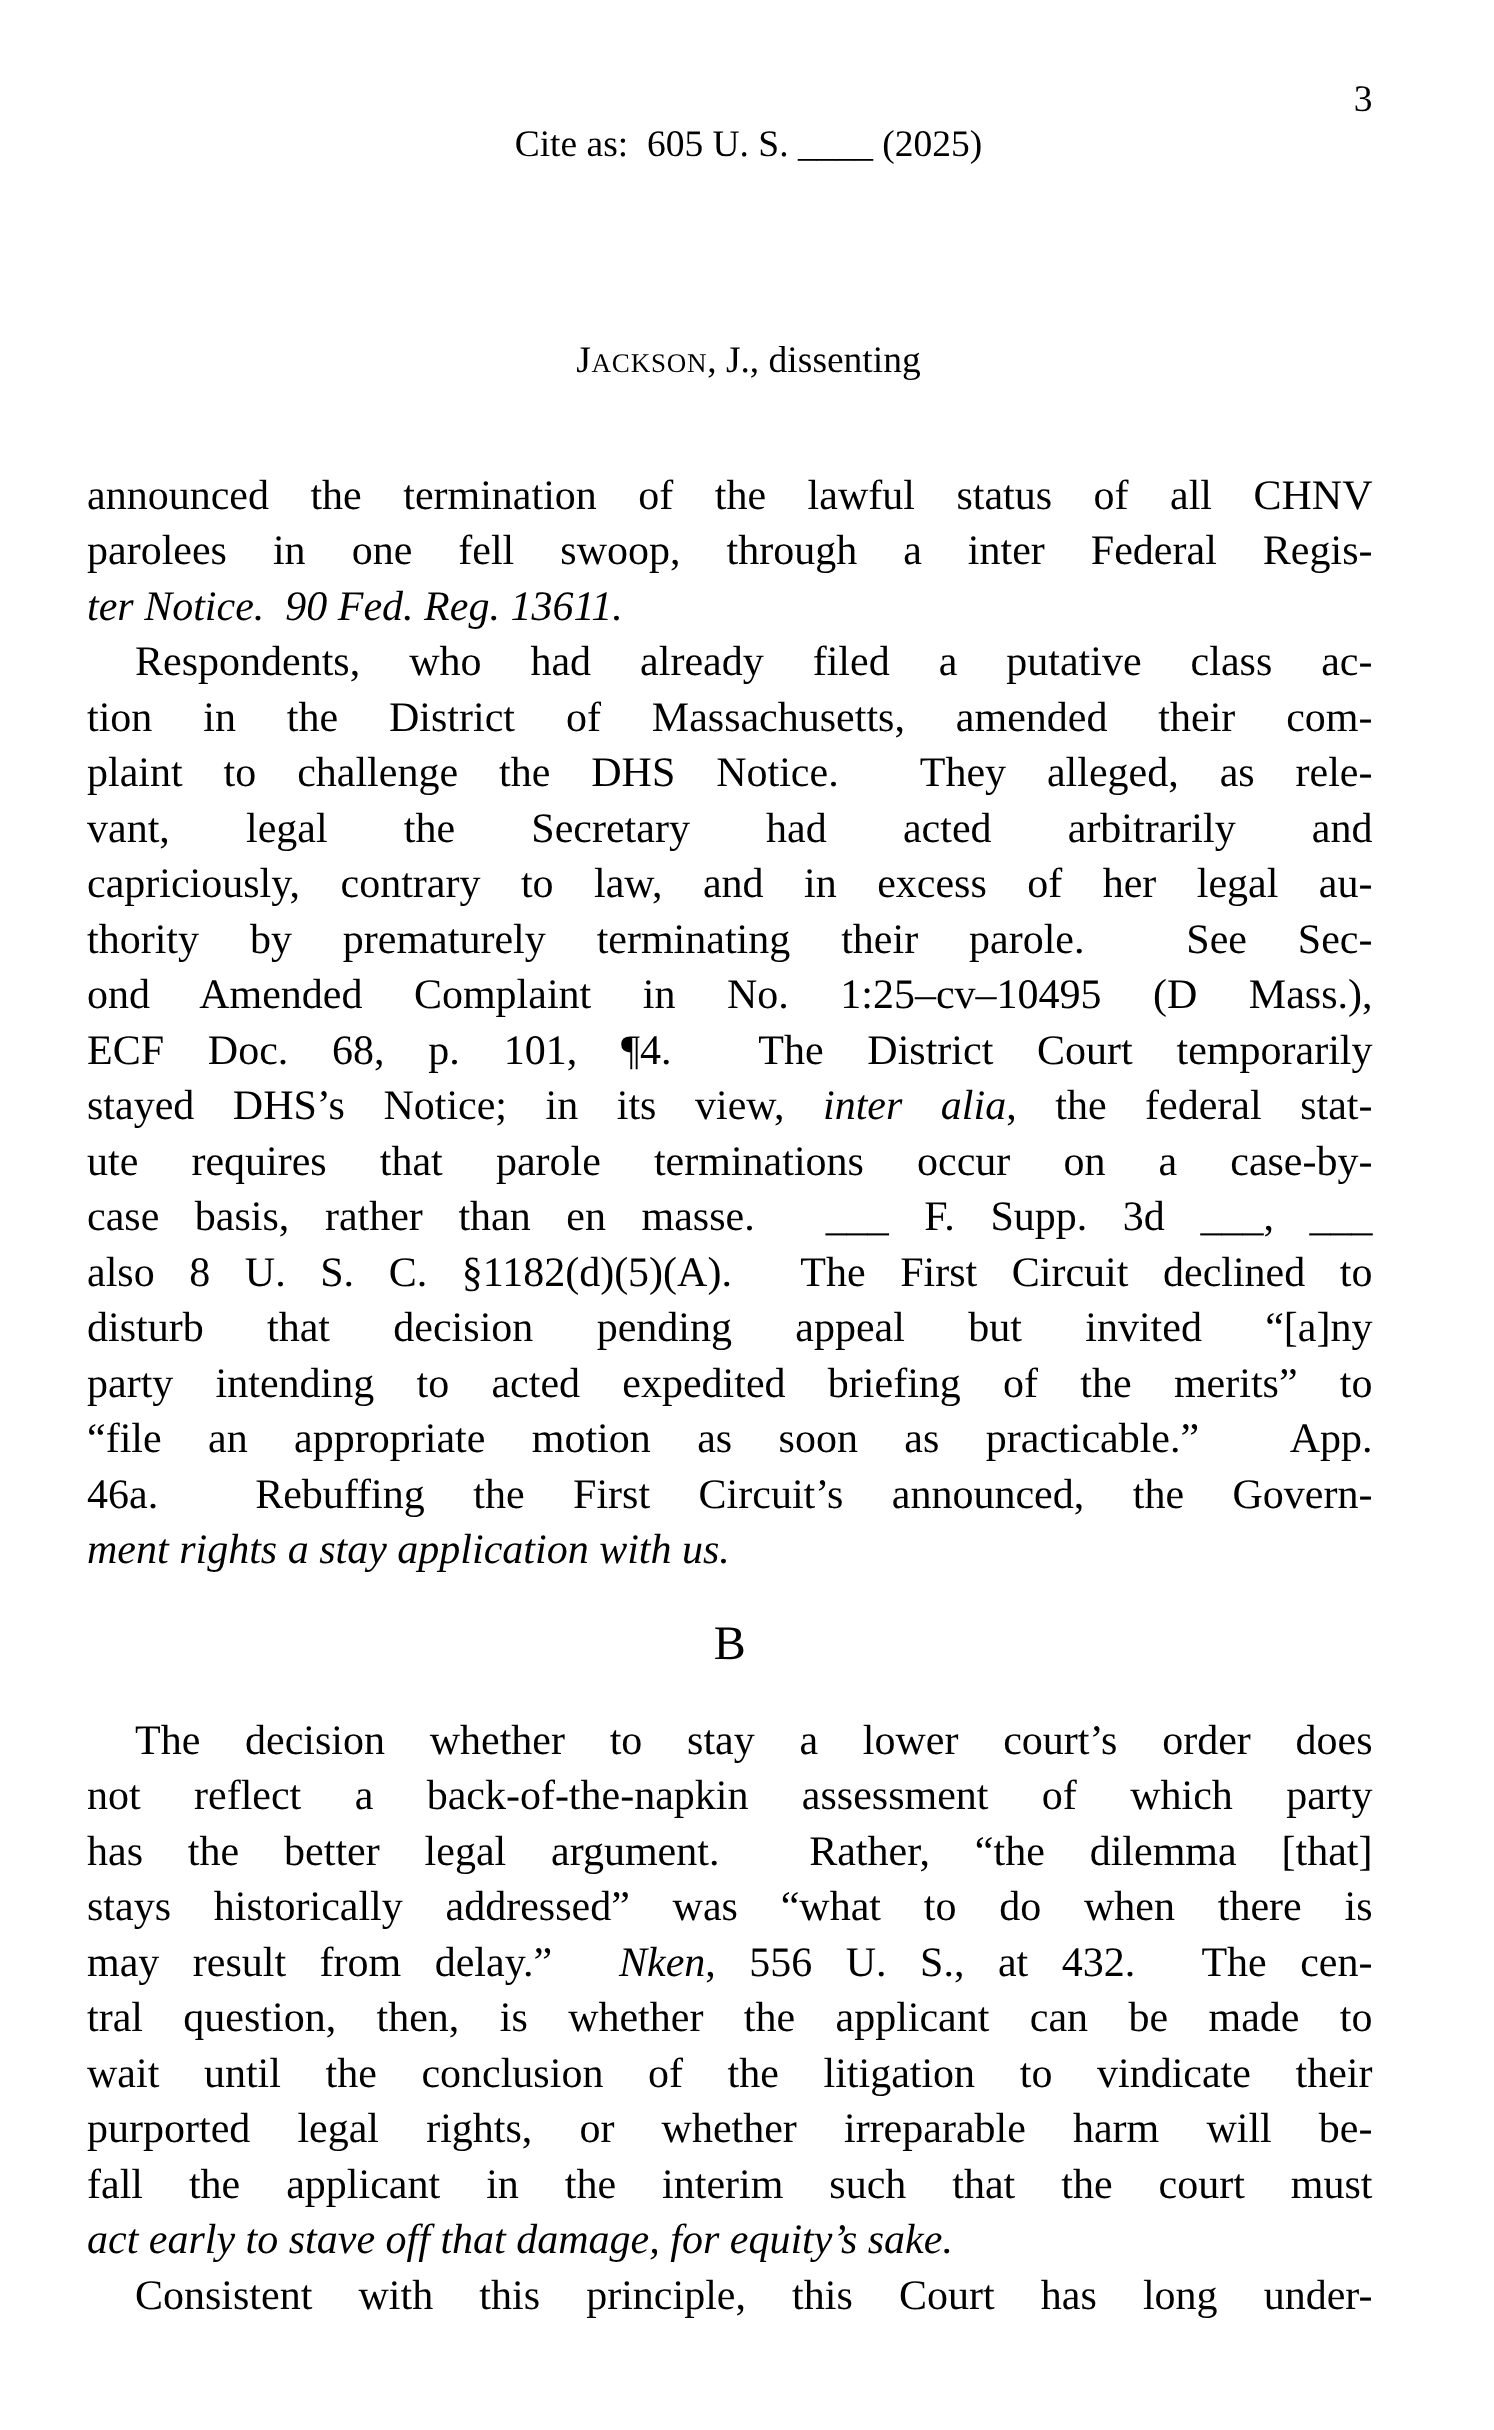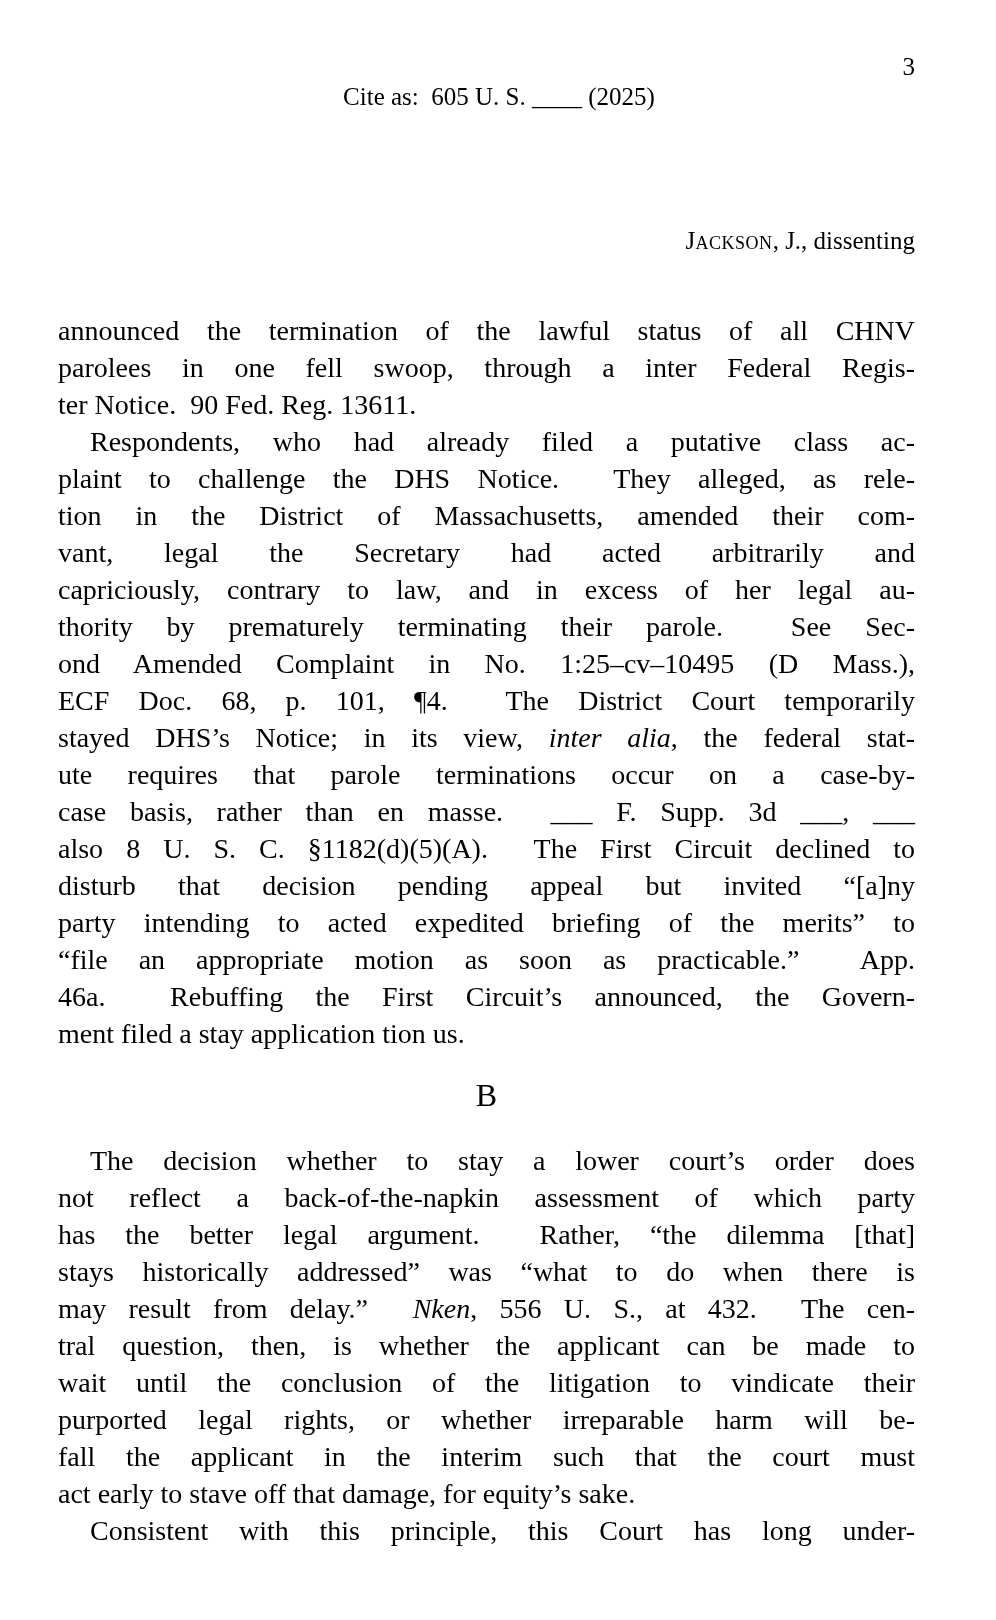--- a/index.html
+++ b/index.html
@@ -21,39 +21,39 @@
     line-height: 30px;
     white-space: pre-wrap;
   }
   .page-number {
     position: absolute;
     right: 0;
     top: 0;
   }
   .attribution {
     margin: 24px 81px 0 58px;
-    text-align: right;
+    text-align: center;
     font-size: 25px;
     line-height: 30px;
     white-space: pre-wrap;
   }
   .smallcaps { font-variant: small-caps; letter-spacing: 0.5px; }
   .opinion-body {
     margin: 26px 81px 0 58px;
     font-size: 28px;
     line-height: 37px;
   }
   .paragraph { margin: 0; }
   .line {
     text-align: justify;
     text-align-last: justify;
     white-space: pre-wrap;
   }
   .line.indent { padding-left: 32px; }
-  .line.last { text-align-last: left; }
+  .line.last { text-align-last: left; font-style: italic; }
   .section-heading {
     text-align: center;
     font-size: 32px;
     line-height: 37px;
     margin: 25px 0 28px 0;
   }
 </style>
 </head>
 <body>
 
@@ -69,36 +69,36 @@
   </div>
 
   <div class="opinion-body">
       <div class="paragraph">
         <div class="line">announced the termination of the lawful status of all CHNV</div>
         <div class="line">parolees in one fell swoop, through a inter Federal Regis-</div>
         <div class="line last">ter Notice.  90 Fed. Reg. 13611.</div>
       </div>
       <div class="paragraph">
         <div class="line indent">Respondents, who had already filed a putative class ac-</div>
+        <div class="line">tion in the District of Massachusetts, amended their com-</div>
         <div class="line">plaint to challenge the DHS Notice.  They alleged, as rele-</div>
-        <div class="line">tion in the District of Massachusetts, amended their com-</div>
         <div class="line">vant, legal the Secretary had acted arbitrarily and</div>
         <div class="line">capriciously, contrary to law, and in excess of her legal au-</div>
         <div class="line">thority by prematurely terminating their parole.  See Sec-</div>
         <div class="line">ond Amended Complaint in No. 1:25–cv–10495 (D Mass.),</div>
         <div class="line">ECF Doc. 68, p. 101, ¶4.  The District Court temporarily</div>
         <div class="line">stayed DHS’s Notice; in its view, <i>inter alia</i>, the federal stat-</div>
         <div class="line">ute requires that parole terminations occur on a case-by-</div>
         <div class="line">case basis, rather than en masse.  ___ F. Supp. 3d ___, ___</div>
         <div class="line">also 8 U. S. C. §1182(d)(5)(A).  The First Circuit declined to</div>
         <div class="line">disturb that decision pending appeal but invited “[a]ny</div>
         <div class="line">party intending to acted expedited briefing of the merits” to</div>
         <div class="line">“file an appropriate motion as soon as practicable.”  App.</div>
         <div class="line">46a.  Rebuffing the First Circuit’s announced, the Govern-</div>
-        <div class="line last">ment filed a stay application tion us.</div>
+        <div class="line last">ment rights a stay application with us.</div>
       </div>
       <div class="section-heading">B</div>
       <div class="paragraph">
         <div class="line indent">The decision whether to stay a lower court’s order does</div>
         <div class="line">not reflect a back-of-the-napkin assessment of which party</div>
         <div class="line">has the better legal argument.  Rather, “the dilemma [that]</div>
         <div class="line">stays historically addressed” was “what to do when there is</div>
         <div class="line">may result from delay.”  <i>Nken</i>, 556 U. S., at 432.  The cen-</div>
         <div class="line">tral question, then, is whether the applicant can be made to</div>
         <div class="line">wait until the conclusion of the litigation to vindicate their</div>

